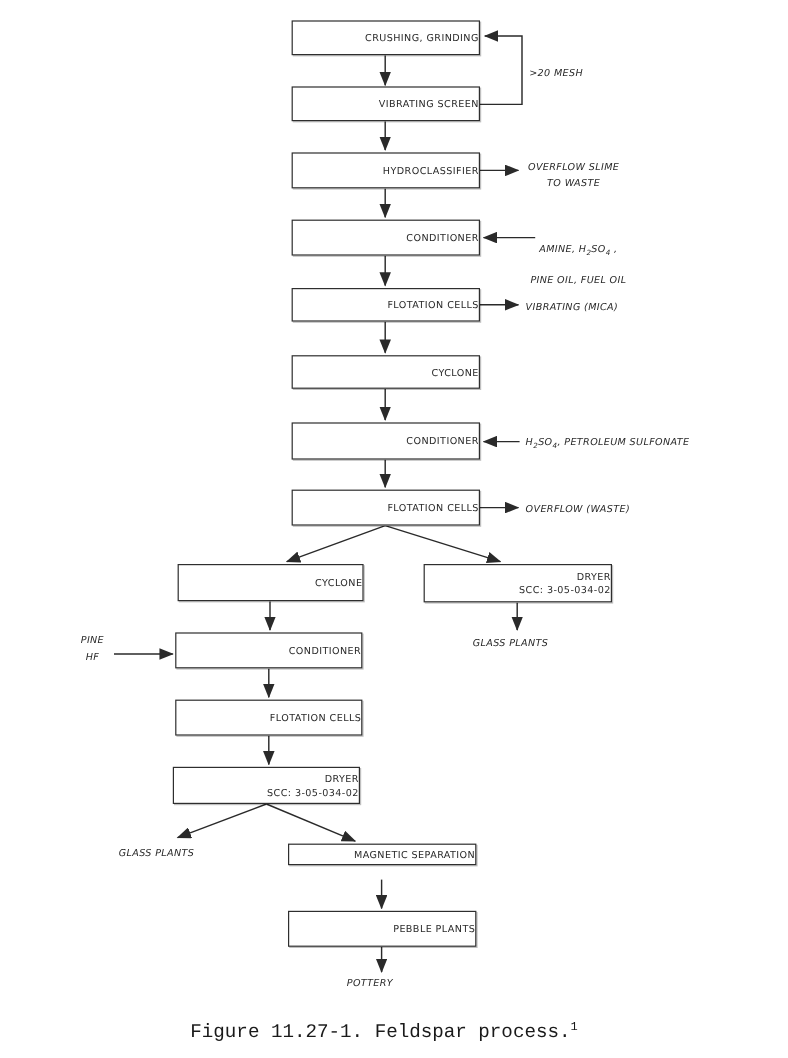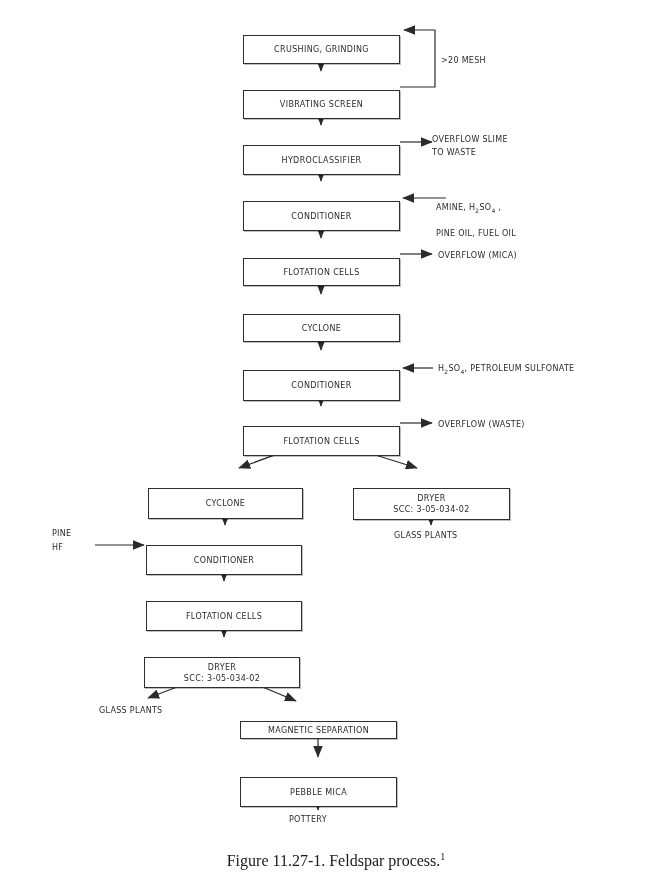--- a/index.html
+++ b/index.html
@@ -22,53 +22,53 @@
     stroke-width: 1.2;
     fill: none;
   }
   .node {
     position: absolute;
     background: #ffffff;
     border: 1px solid #2e2e2e;
     box-shadow: 1px 1px 0 rgba(0,0,0,0.25);
     display: flex;
     flex-direction: column;
-    align-items: center;
+    align-items: flex-end;
     justify-content: center;
     text-align: center;
     font-size: 8px;
     line-height: 11px;
     letter-spacing: 0.35px;
     color: #2b2b2b;
     box-sizing: border-box;
-    margin-top: 18px;
   }
   .lbl {
     position: absolute;
     font-size: 8px;
     line-height: 13px;
     letter-spacing: 0.3px;
     color: #2b2b2b;
     white-space: nowrap;
+    font-style: italic;
   }
   .lbl.block {
     white-space: pre-line;
-    text-align: left;
+    text-align: center;
   }
   sub {
     font-size: 6px;
     line-height: 0;
   }
   .caption {
     position: absolute;
-    left: 16px;
+    left: 0;
     top: 851px;
     width: 640px;
     text-align: center;
-    font-family: Liberation Serif, serif;
+    font-family: Liberation Mono, monospace;
     font-size: 16px;
     color: #1a1a1a;
   }
   .caption sup {
     font-size: 10px;
   }
 </style>
 </head>
 <body>
 
@@ -144,34 +144,34 @@
     <span>FLOTATION CELLS</span>
   </div>
   <div class="node" style="left:144px;top:639px;width:156px;height:31px">
     <span>DRYER</span>
     <span>SCC: 3-05-034-02</span>
   </div>
   <div class="node" style="left:240px;top:703px;width:157px;height:18px">
     <span>MAGNETIC SEPARATION</span>
   </div>
   <div class="node" style="left:240px;top:759px;width:157px;height:30px">
-    <span>PEBBLE MICA</span>
+    <span>PEBBLE PLANTS</span>
   </div>
 
   <div class="lbl" style="left:441px;top:54px">&gt;20 MESH</div>
 
   <div class="lbl block" style="left:432px;top:133px;width:92px">OVERFLOW SLIME
 TO WASTE</div>
 
   <div class="lbl block" style="left:436px;top:188px;width:92px">
     <div><span>AMINE, H</span><sub>2</sub><span>SO</span><sub>4</sub><span> ,</span></div>
     <div>PINE OIL, FUEL OIL</div>
   </div>
 
-  <div class="lbl" style="left:438px;top:249px">OVERFLOW (MICA)</div>
+  <div class="lbl" style="left:438px;top:249px">VIBRATING (MICA)</div>
 
   <div class="lbl" style="left:438px;top:362px"><span>H</span><sub>2</sub><span>SO</span><sub>4</sub><span>, PETROLEUM SULFONATE</span></div>
 
   <div class="lbl" style="left:438px;top:418px">OVERFLOW (WASTE)</div>
 
   <div class="lbl block" style="left:52px;top:527px;width:50px;line-height:14px">PINE
 HF</div>
 
   <div class="lbl" style="left:394px;top:529px">GLASS PLANTS</div>
 

